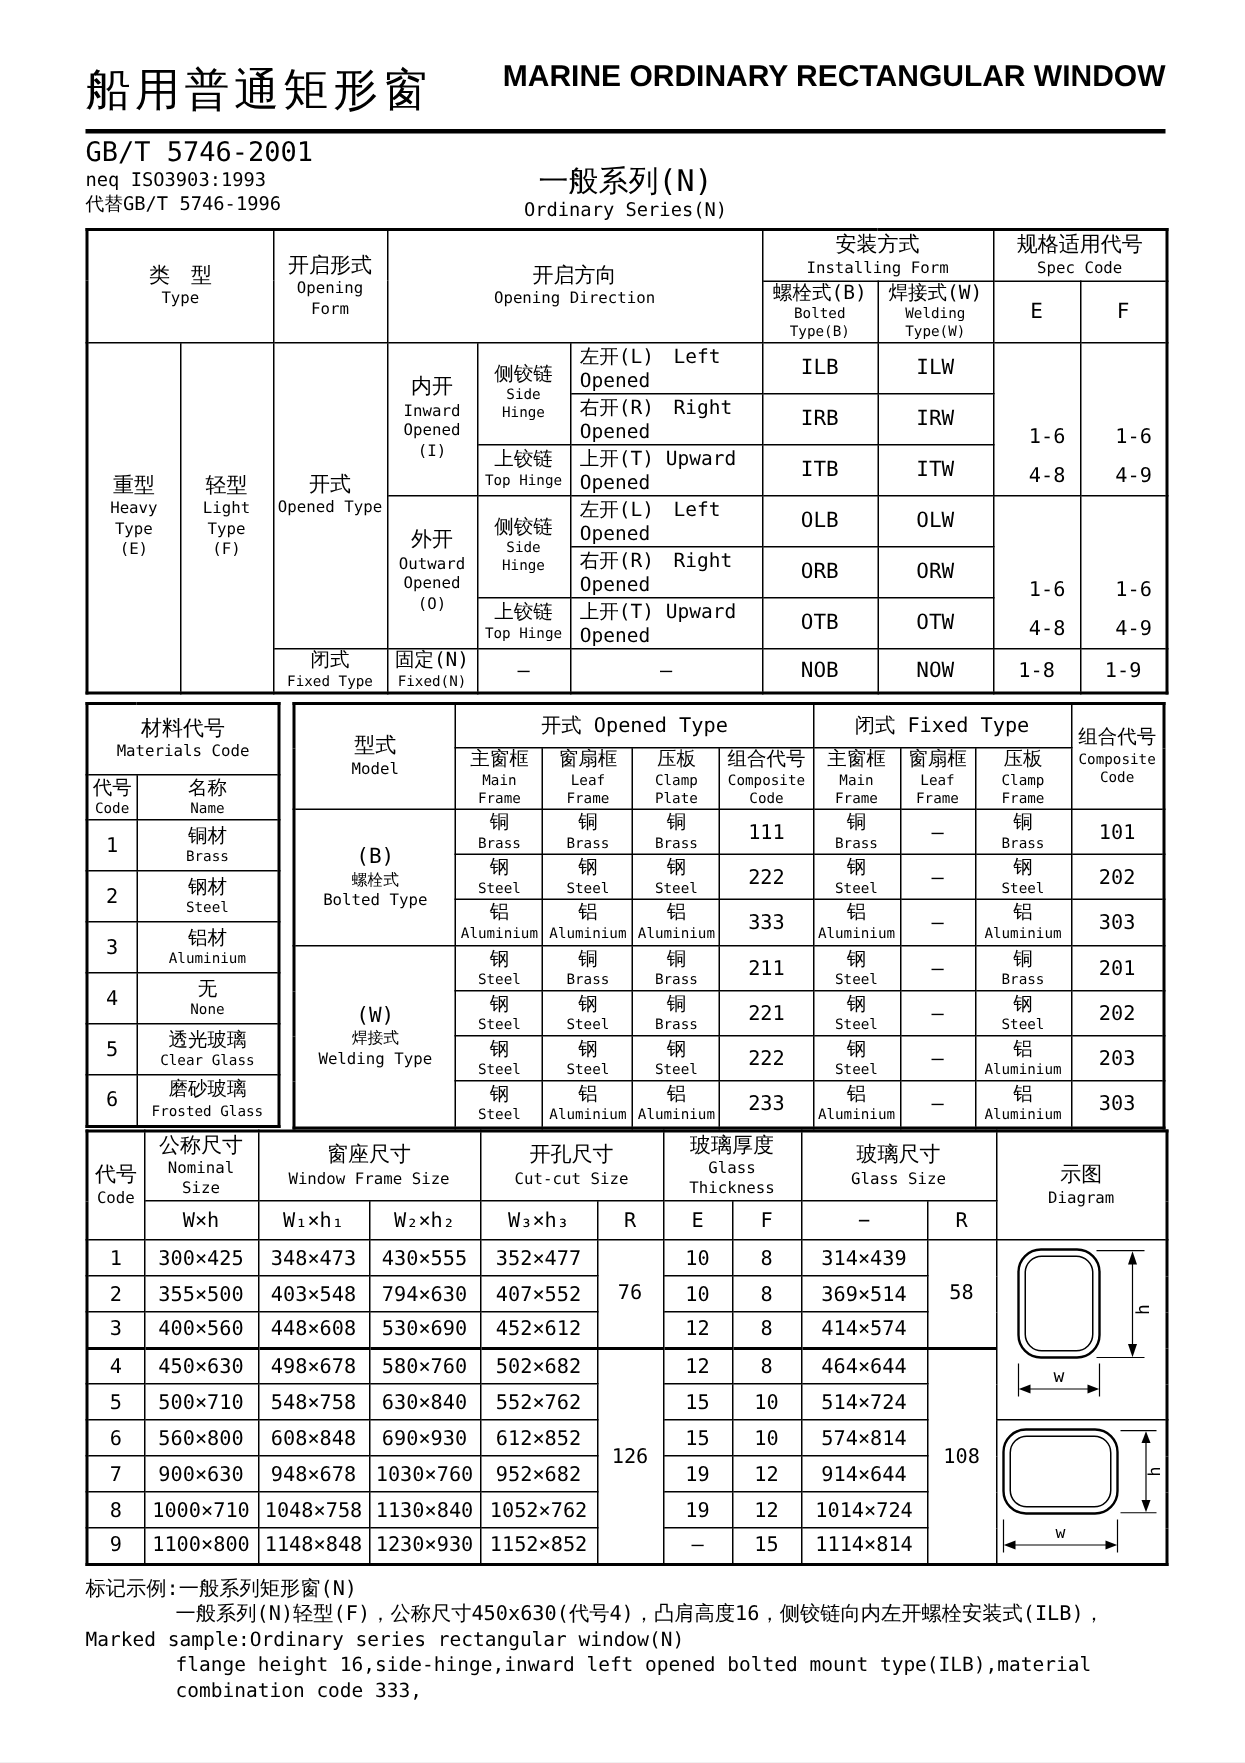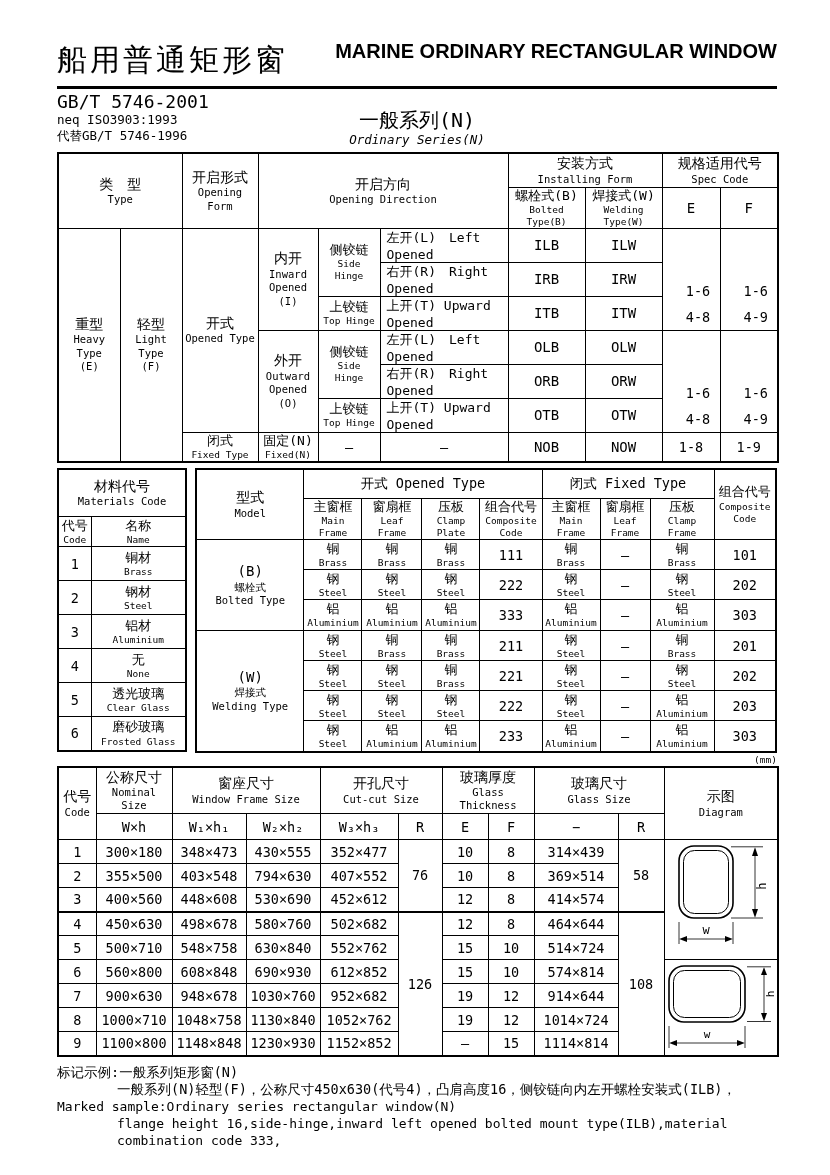--- a/index.html
+++ b/index.html
@@ -10,21 +10,21 @@
   
   .titlebar{display:flex;justify-content:space-between;align-items:flex-start;
             border-bottom:3px solid #000;padding-bottom:5px;}
   .title-zh{font-size:30px;letter-spacing:3px;font-family:"Liberation Sans",sans-serif;}
   .title-en{font-size:20px;font-weight:bold;font-family:"Liberation Sans",sans-serif;letter-spacing:0px;}
   .stdblock{position:relative;height:58px;margin-top:3px;}
   .std-code{font-size:18px;line-height:20px;}
   .std-small{font-size:12.5px;line-height:16px;}
   .series{position:absolute;left:0;right:0;top:16px;text-align:center;}
   .series-zh{font-size:20px;line-height:24px;}
-  .series-en{font-size:12.5px;line-height:15px;font-style:italic;}
+  .series-en{font-size:12.5px;line-height:15px;}
 
   
   table{border-collapse:collapse;table-layout:fixed;border:2px solid #000;}
   th,td{border:1px solid #000;text-align:center;vertical-align:middle;
         padding:0 2px;font-weight:normal;overflow:hidden;}
   .be{white-space:pre-line;font-size:10.5px;line-height:1.3;}
   .be::first-line{font-size:14px;}
   .be-s{white-space:pre-line;font-size:9.5px;line-height:1.25;}
   .be-s::first-line{font-size:13px;}
   .uni{font-size:13.5px;}
@@ -380,21 +380,20 @@
 Aluminium</td>
         <td class="uni">—</td>
         <td class="be-s">铝
 Aluminium</td>
         <td class="uni">303</td>
       </tr>
     </tbody>
         </table>
   </div>
 
-  <div class="mm">(mm)</div>
 
   <table class="t3">
     <colgroup>
           <col style="width:38px">
           <col style="width:76px">
           <col style="width:74px">
           <col style="width:74px">
           <col style="width:78px">
           <col style="width:44px">
           <col style="width:46px">
@@ -426,21 +425,21 @@
       <th class="sub">W₂×h₂</th>
       <th class="sub">W₃×h₃</th>
       <th class="sub">R</th>
       <th class="sub">E</th>
       <th class="sub">F</th>
       <th class="sub">−</th>
       <th class="sub">R</th>
     </tr>
     <tr style="height:24px">
       <td class="d">1</td>
-      <td class="d">300×180</td>
+      <td class="d">300×425</td>
       <td class="d">348×473</td>
       <td class="d">430×555</td>
       <td class="d">352×477</td>
       <td rowspan="3" class="d bb2">76</td>
       <td class="d">10</td>
       <td class="d">8</td>
       <td class="d">314×439</td>
       <td rowspan="3" class="d bb2">58</td>
       <td rowspan="5" class="diagcell">
         <svg width="104" height="116" viewBox="0 0 104 116">

